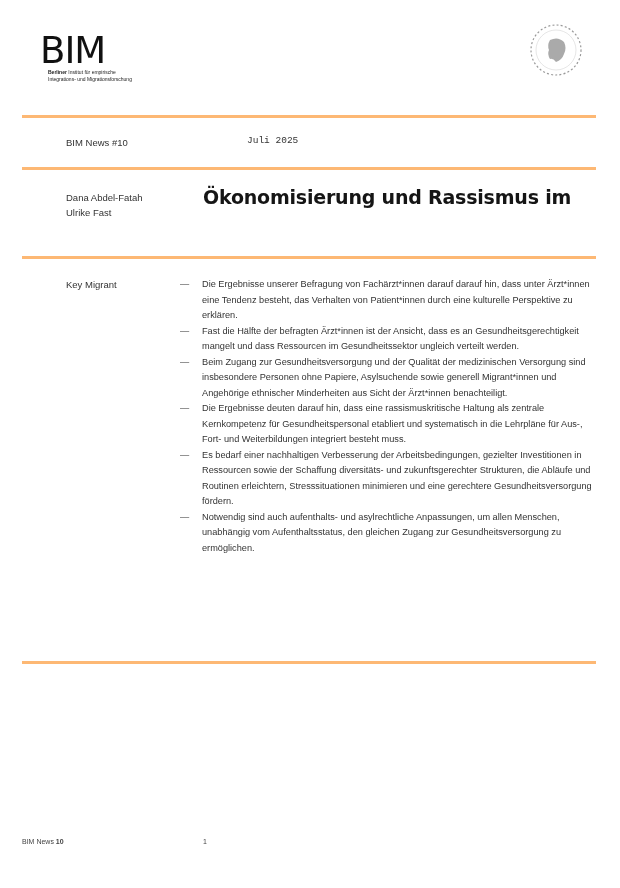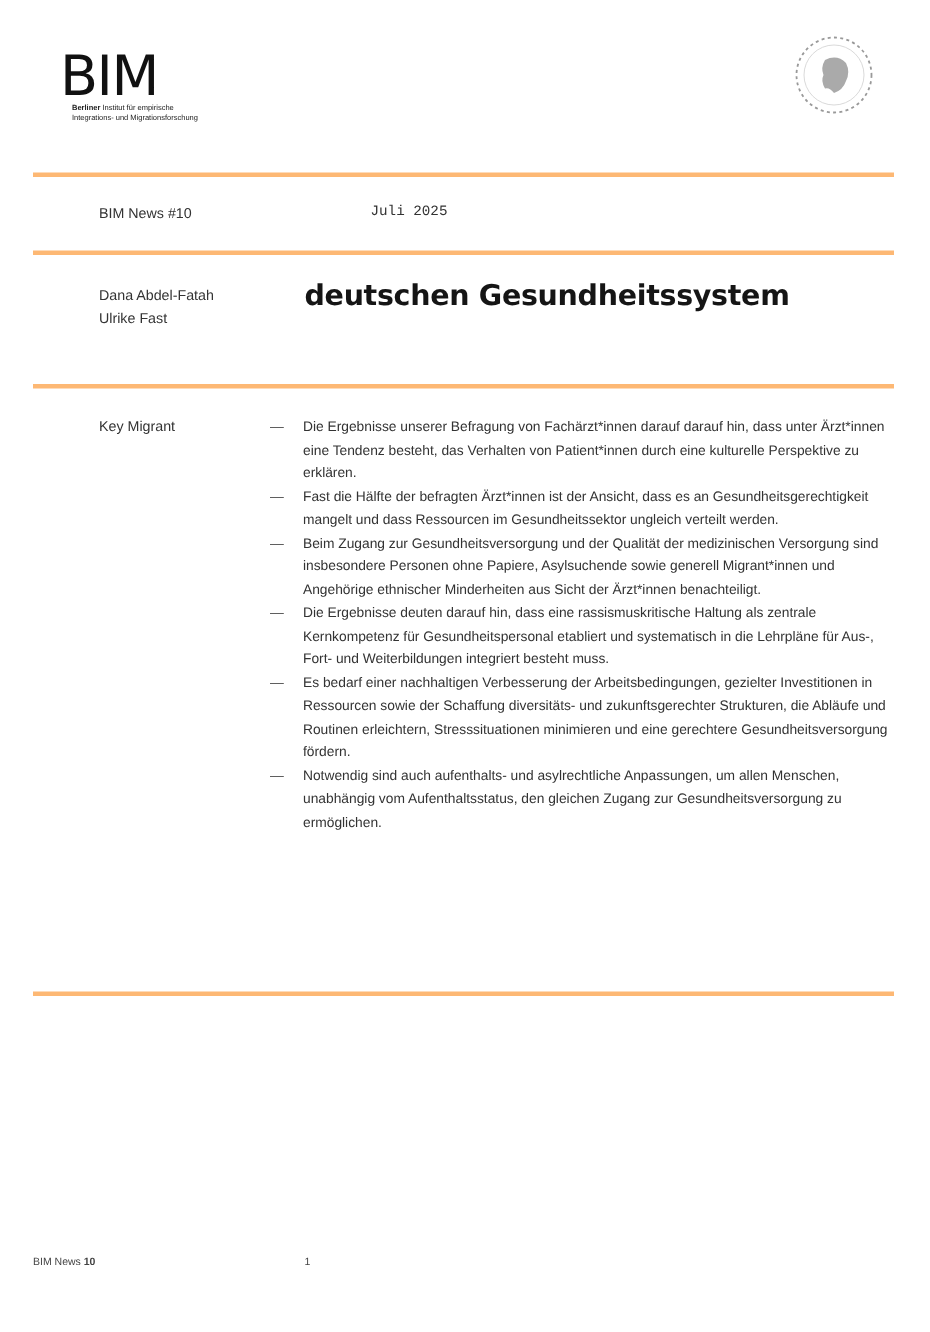--- a/index.html
+++ b/index.html
@@ -48,21 +48,21 @@
 <div class="col2 small" style="top:135px">Juli 2025</div>
 
 <div class="rule" style="top:167px"></div>
 
 <div class="lbl small" style="top:190px; line-height:15px">
   <div>Dana Abdel-Fatah</div>
   <div>Ulrike Fast</div>
 </div>
 
 <div class="title">
-  <div>deutschen Gesundheitssystem</div>
+  <div>Ökonomisierung und Rassismus im</div>
 </div>
 
 <div class="rule" style="top:256px"></div>
 
 <div class="lbl small" style="top:279px">Key Migrant</div>
 
 <div class="kp">
   <div class="kp-item">
       <span class="dash">—</span>
       <span class="kp-text">Die Ergebnisse unserer Befragung von Fachärzt*innen darauf darauf hin, dass unter Ärzt*innen eine Tendenz besteht, das Verhalten von Patient*innen durch eine kulturelle Perspektive zu erklären.</span>

